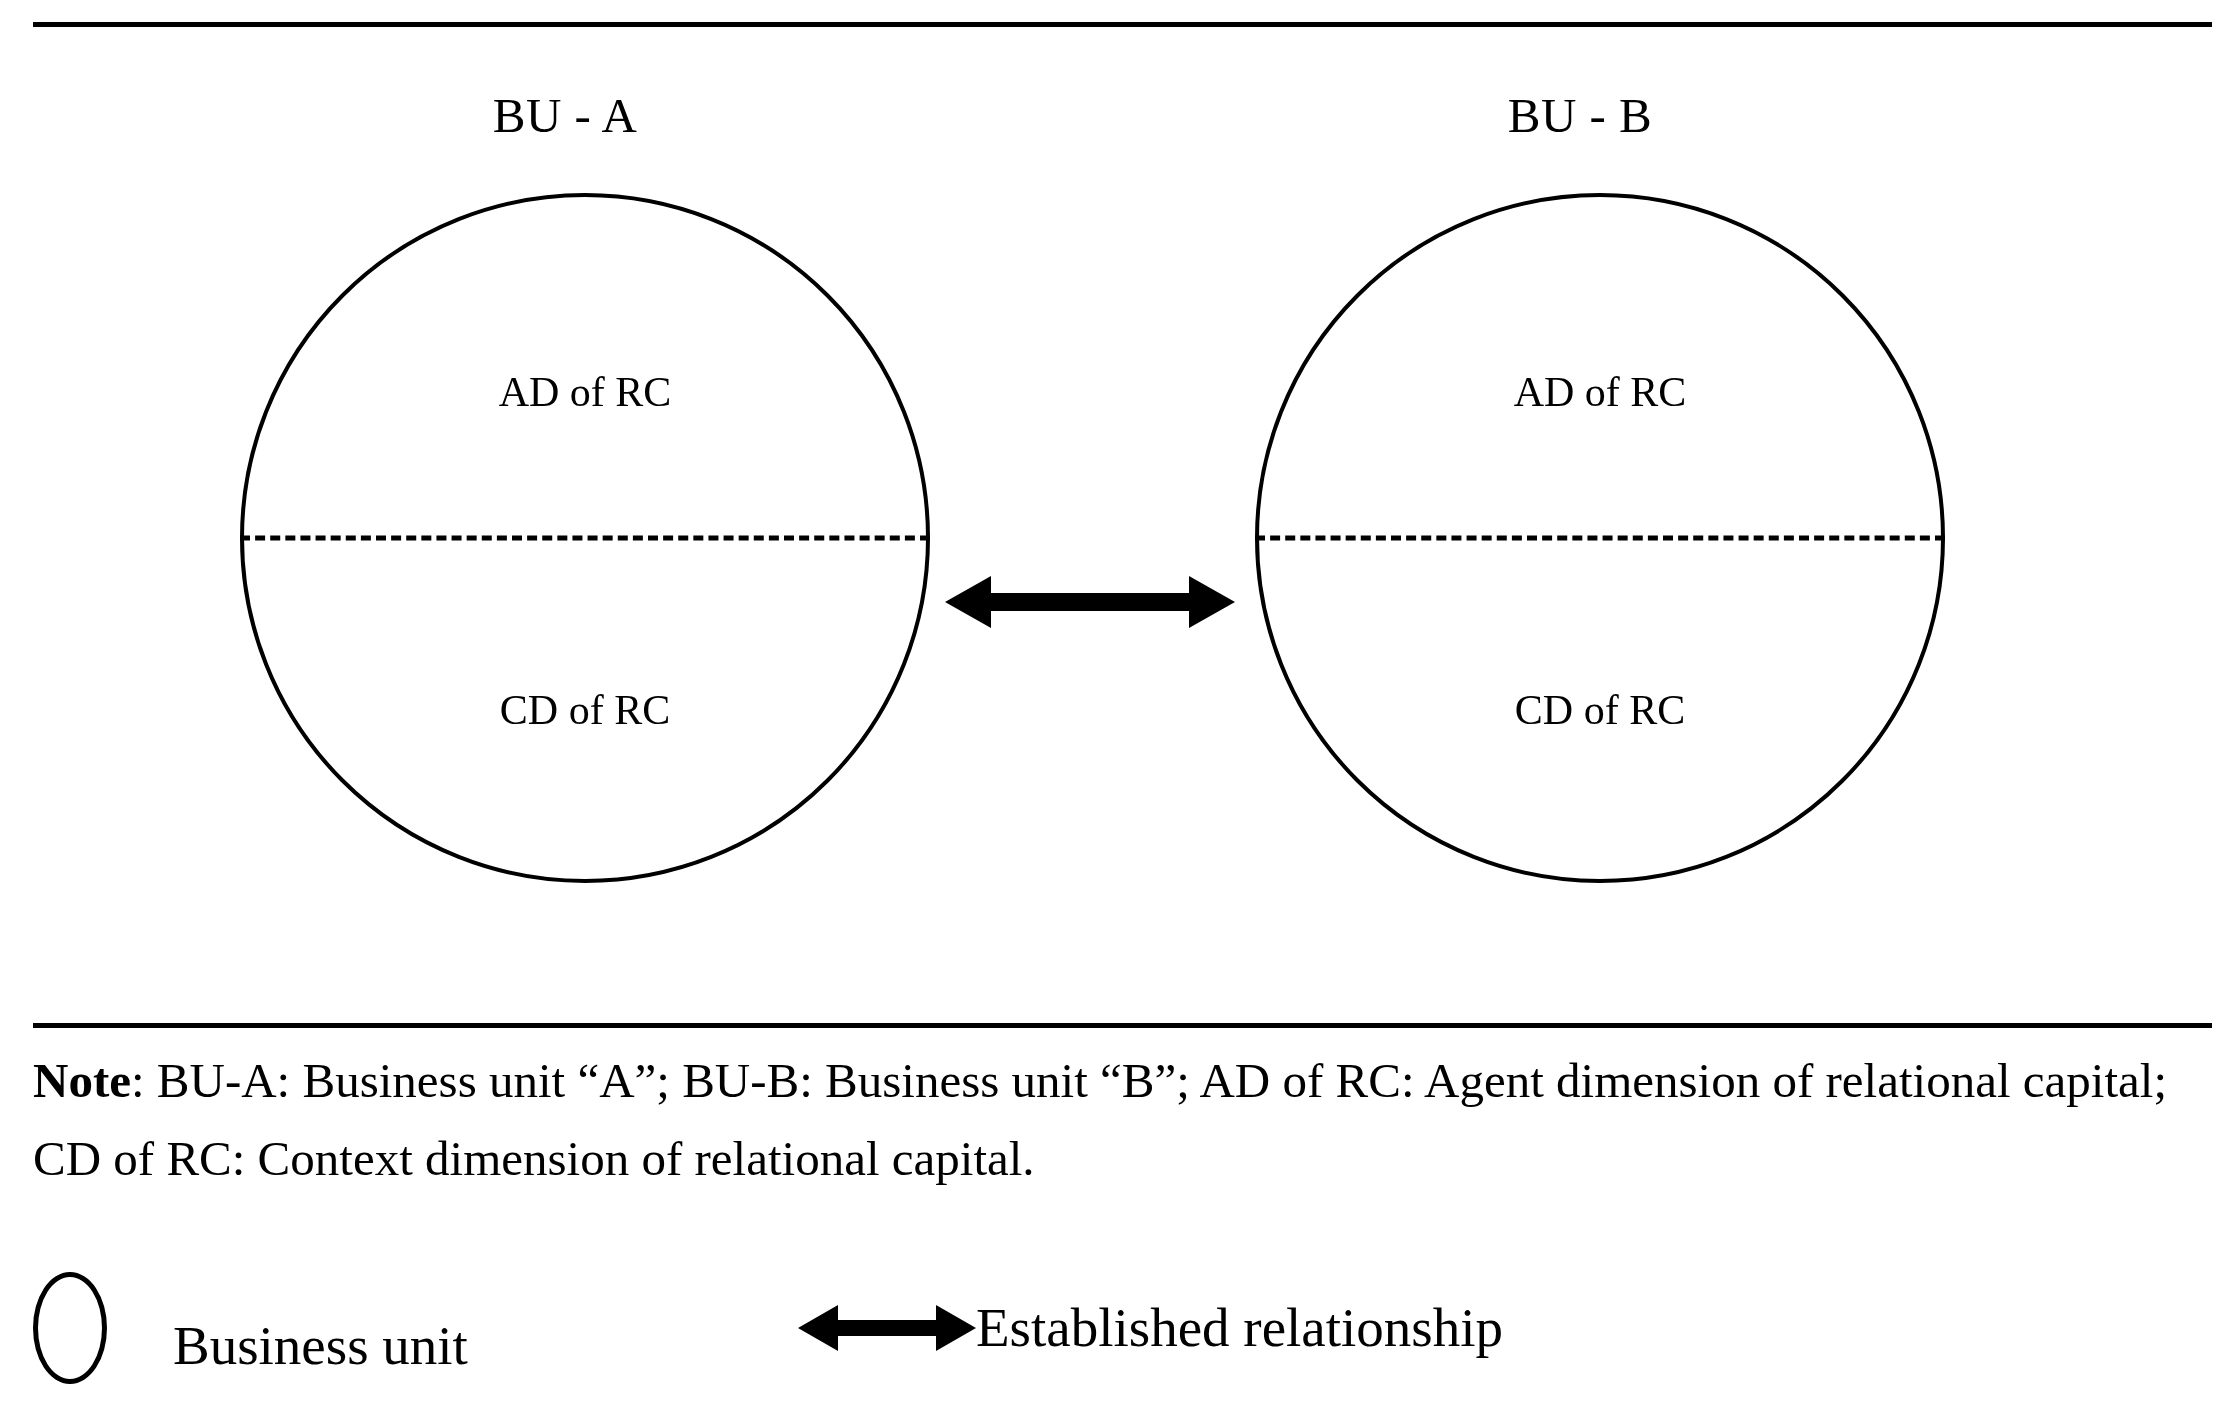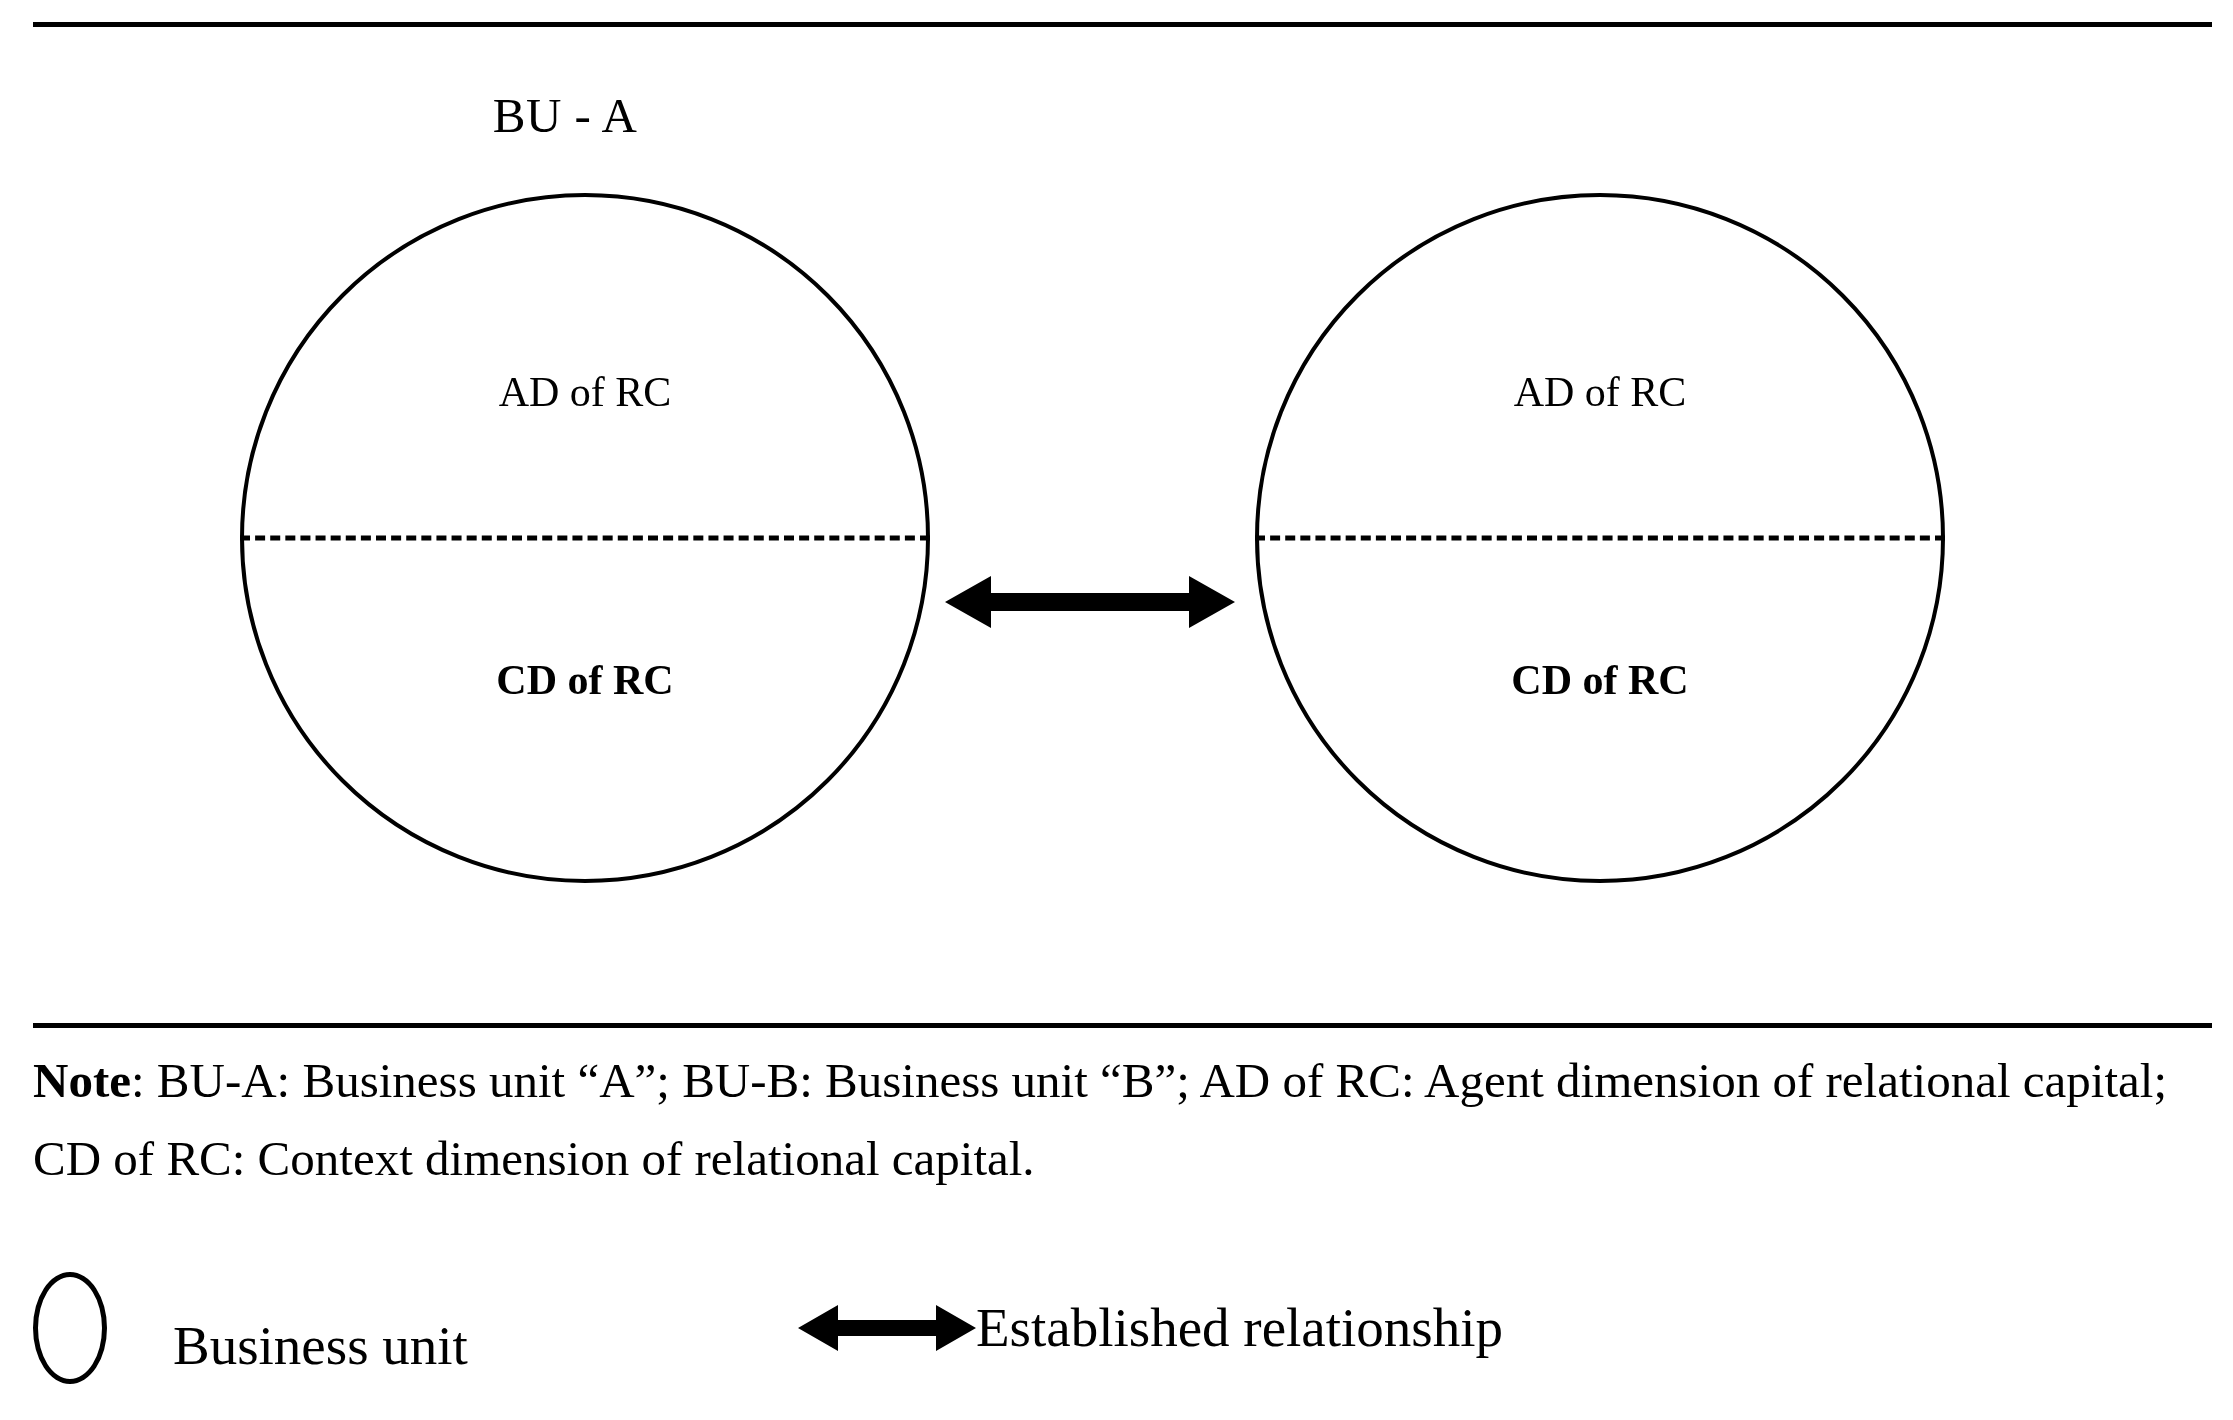--- a/index.html
+++ b/index.html
@@ -87,21 +87,21 @@
   .half-label {
     position: absolute;
     left: 0;
     width: 100%;
     text-align: center;
     font-size: 42px;
     line-height: 58px;
     white-space: nowrap;
   }
   .half-label.upper { top: 170px; }
-  .half-label.lower { top: 458px; font-weight: bold; }
+  .half-label.lower { top: 488px; }
 
   
   .rel-arrow {
     position: absolute;
     left: 945px;
     top: 543px;
     width: 290px;
     height: 62px;
   }
 
@@ -167,20 +167,21 @@
     <div class="unit-label">BU - A</div>
     <div class="circle-wrap">
       <div class="circle"></div>
       <div class="equator"></div>
       <div class="half-label upper">AD of RC</div>
       <div class="half-label lower">CD of RC</div>
     </div>
   </div>
 
   <div class="unit unit-b">
+    <div class="unit-label">BU - B</div>
     <div class="circle-wrap">
       <div class="circle"></div>
       <div class="equator"></div>
       <div class="half-label upper">AD of RC</div>
       <div class="half-label lower">CD of RC</div>
     </div>
   </div>
 
   <div class="rel-arrow">
     <svg width="290" height="62" viewBox="0 0 290 62">

